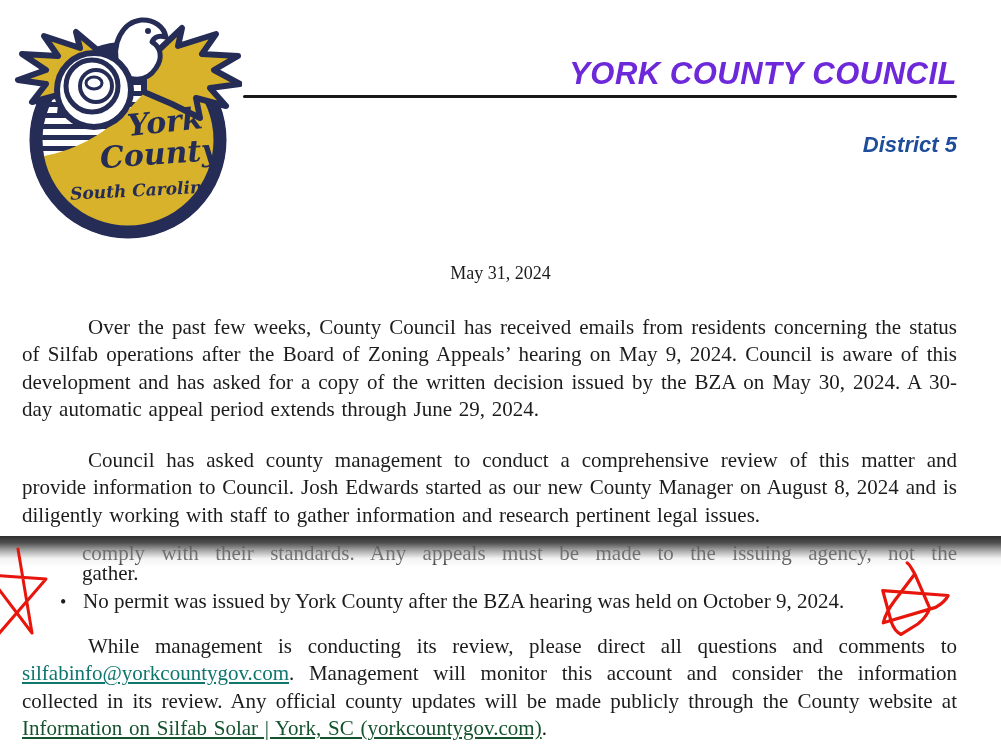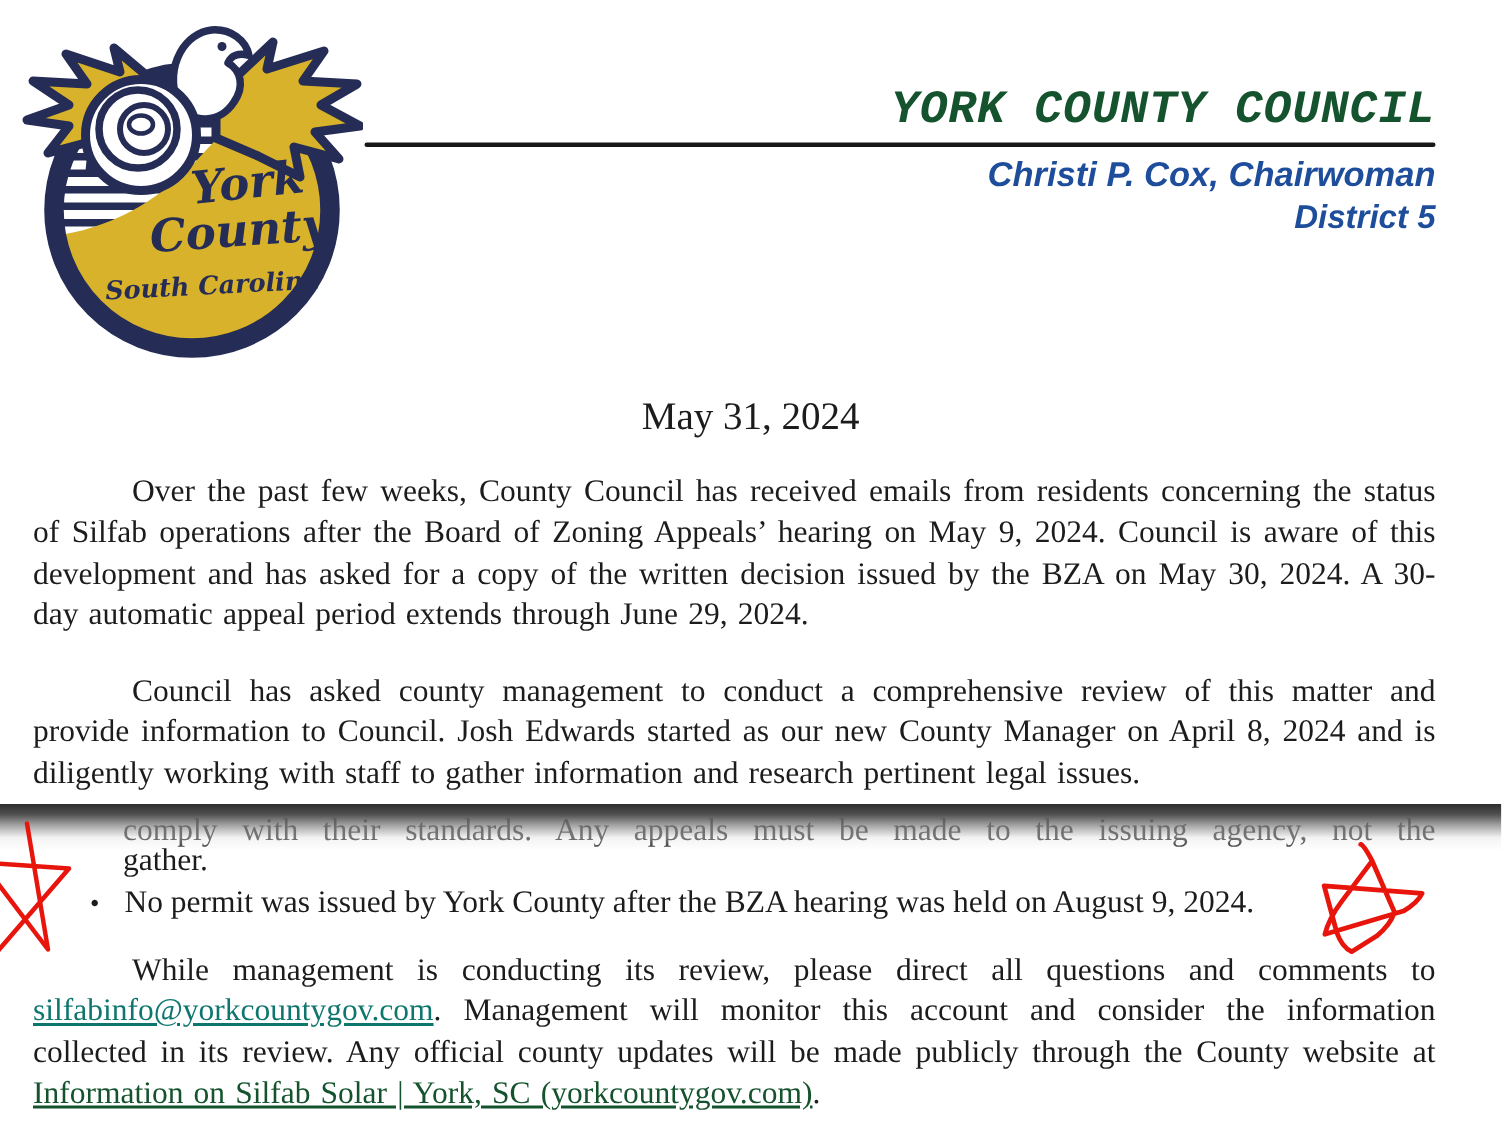--- a/index.html
+++ b/index.html
@@ -8,45 +8,45 @@
     width:1001px;height:756px;
     background:#ffffff;
     overflow:hidden;
     font-family:"Liberation Serif", serif;
     color:#1c1c1c;
   }
   
   .logo{position:absolute;left:14px;top:6px;width:228px;height:236px;}
   .org-name{
     position:absolute;top:56px;right:44px;
-    font-family:Liberation Mono, monospace;
+    font-family:Liberation Sans, sans-serif;
     font-style:italic;font-weight:bold;
     font-size:31px;letter-spacing:.5px;
-    color:#14532d;white-space:nowrap;
+    color:#6d28d9;white-space:nowrap;
   }
   .header-rule{
     position:absolute;left:243px;top:95px;width:714px;height:3px;
     background:#181818;border-radius:2px;
   }
   .chair-name{
     position:absolute;top:103px;right:44px;
     font-family:"Liberation Sans", sans-serif;
     font-style:italic;font-weight:bold;
     font-size:23px;color:#1e4d9b;white-space:nowrap;
   }
   .district{
     position:absolute;top:132px;right:44px;
     font-family:"Liberation Sans", sans-serif;
     font-style:italic;font-weight:bold;
     font-size:22px;color:#1e4d9b;white-space:nowrap;text-align:center;
   }
   
   .date{
     position:absolute;top:263px;left:0;width:1001px;
-    text-align:center;font-size:26px;
+    text-align:center;font-size:18px;
   }
   .para{
     position:absolute;left:22px;width:935px;
     font-size:21px;line-height:27.4px;
     text-align:justify;text-align-last:left;
     word-spacing:1.5px;margin:0;
   }
   .para.indent{text-indent:66px;font-family:Liberation Serif, serif;}
   .p1{top:314px;}
   .p2{top:447px;}
@@ -138,37 +138,36 @@
       <g fill="#252c55" font-family="DejaVu Serif, serif" font-style="italic" font-weight="bold" text-anchor="middle">
         <text x="152" y="126" font-size="30" transform="rotate(-6 152 126)">York</text>
         <text x="146" y="158" font-size="30" transform="rotate(-4 146 158)">County</text>
         <text x="128" y="190" font-size="17" transform="rotate(-3 128 190)">South Carolina</text>
       </g>
     </svg>
   </div>
 
   <div class="org-name">YORK COUNTY COUNCIL</div>
   <div class="header-rule"></div>
-  <div class="chair-name">Christi P. Cox, Chairwoman</div>
   <div class="district">District 5</div>
 
   <div class="date">May 31, 2024</div>
 
   <p class="para indent p1">Over the past few weeks, County Council has received emails from residents concerning the status of Silfab operations after the Board of Zoning Appeals’ hearing on May 9, 2024.  Council is aware of this development and has asked for a copy of the written decision issued by the BZA on May 30, 2024.  A 30-day automatic appeal period extends through June 29, 2024.</p>
-  <p class="para indent p2">Council has asked county management to conduct a comprehensive review of this matter and provide information to Council.  Josh Edwards started as our new County Manager on April 8, 2024 and is diligently working with staff to gather information and research pertinent legal issues.</p>
+  <p class="para indent p2">Council has asked county management to conduct a comprehensive review of this matter and provide information to Council.  Josh Edwards started as our new County Manager on August 8, 2024 and is diligently working with staff to gather information and research pertinent legal issues.</p>
 
   <div class="cutoff-band">
     <div class="cutoff-text">comply with their standards.  Any appeals must be made to the issuing agency, not the</div>
     <div class="cutoff-overlay"></div>
   </div>
   <div class="county-line">gather.</div>
 
   <div class="bullet-row">
     <span class="bullet-glyph">•</span>
-    <span>No permit was issued by York County after the BZA hearing was held on August 9, 2024.</span>
+    <span>No permit was issued by York County after the BZA hearing was held on October 9, 2024.</span>
   </div>
 
   <div class="star star-left">
     <svg width="62" height="96" viewBox="0 0 62 96">
       <path d="M 32,4 L 46,88 L 2,30 L 60,34 L 10,92" fill="none" stroke="#e8150c" stroke-width="3" stroke-linecap="round" stroke-linejoin="round"></path>
     </svg>
   </div>
   <div class="star star-right">
     <svg width="84" height="78" viewBox="0 0 84 78">
       <g transform="rotate(-8 42 39)">

